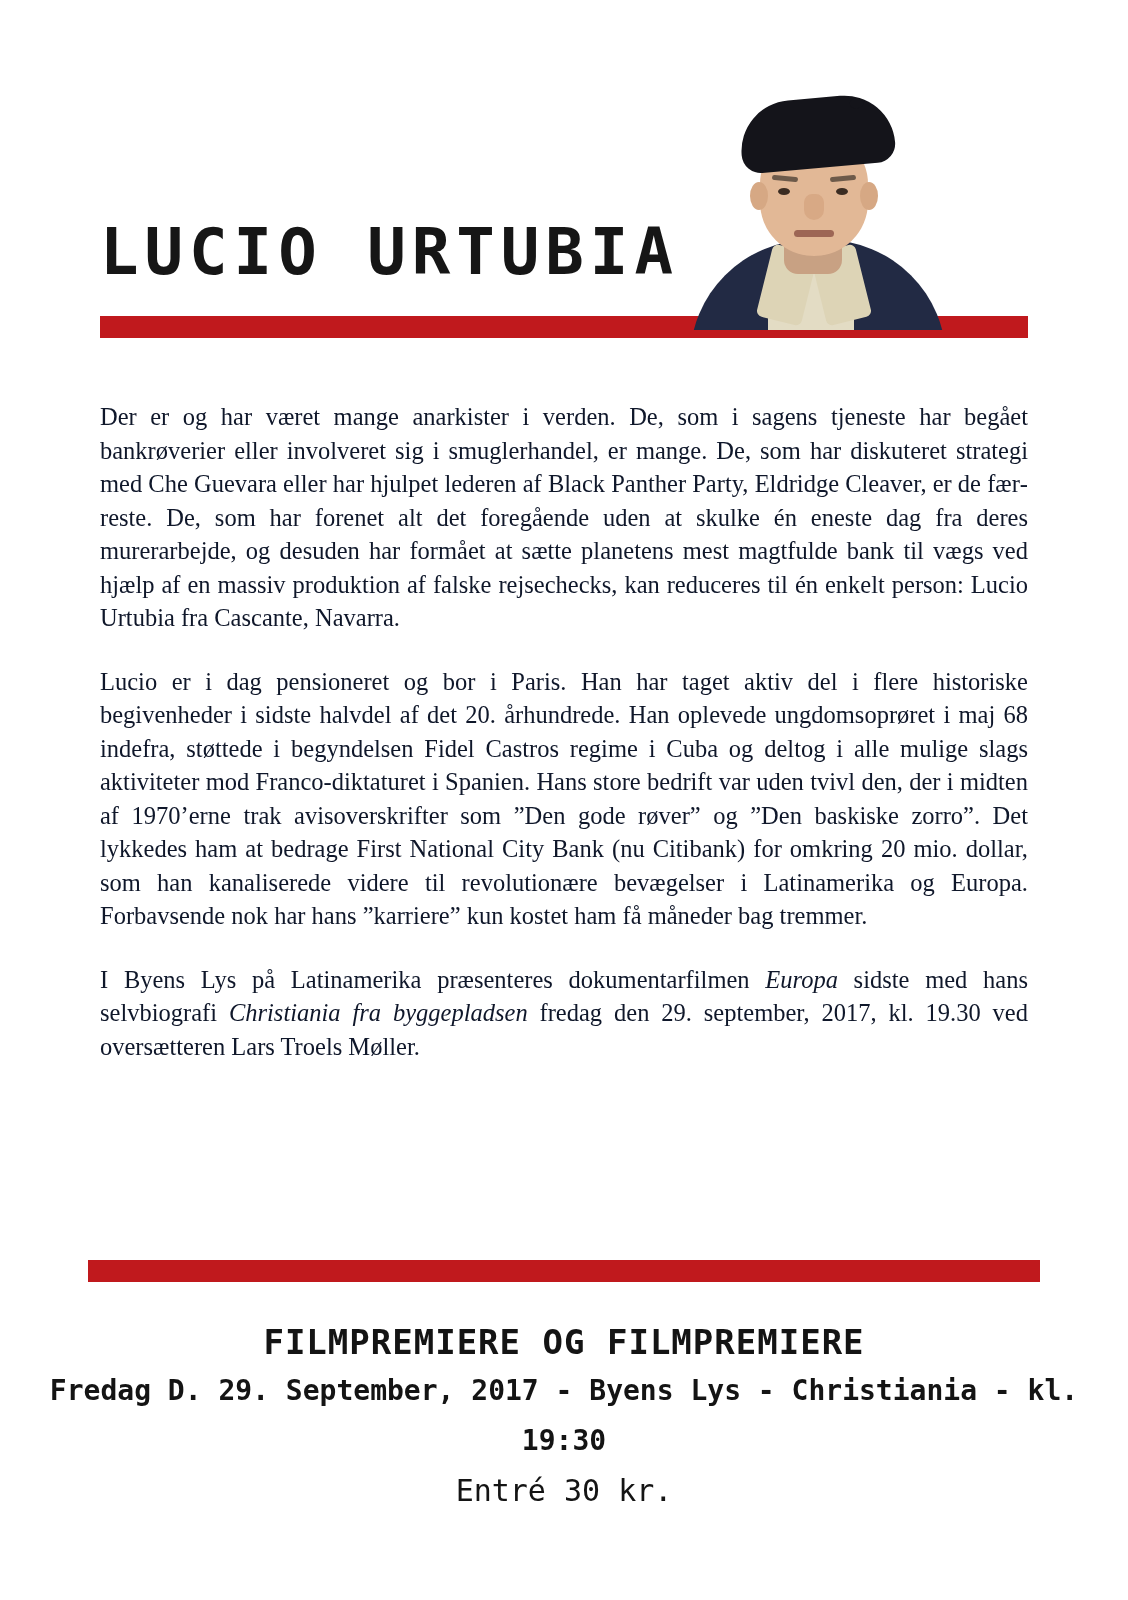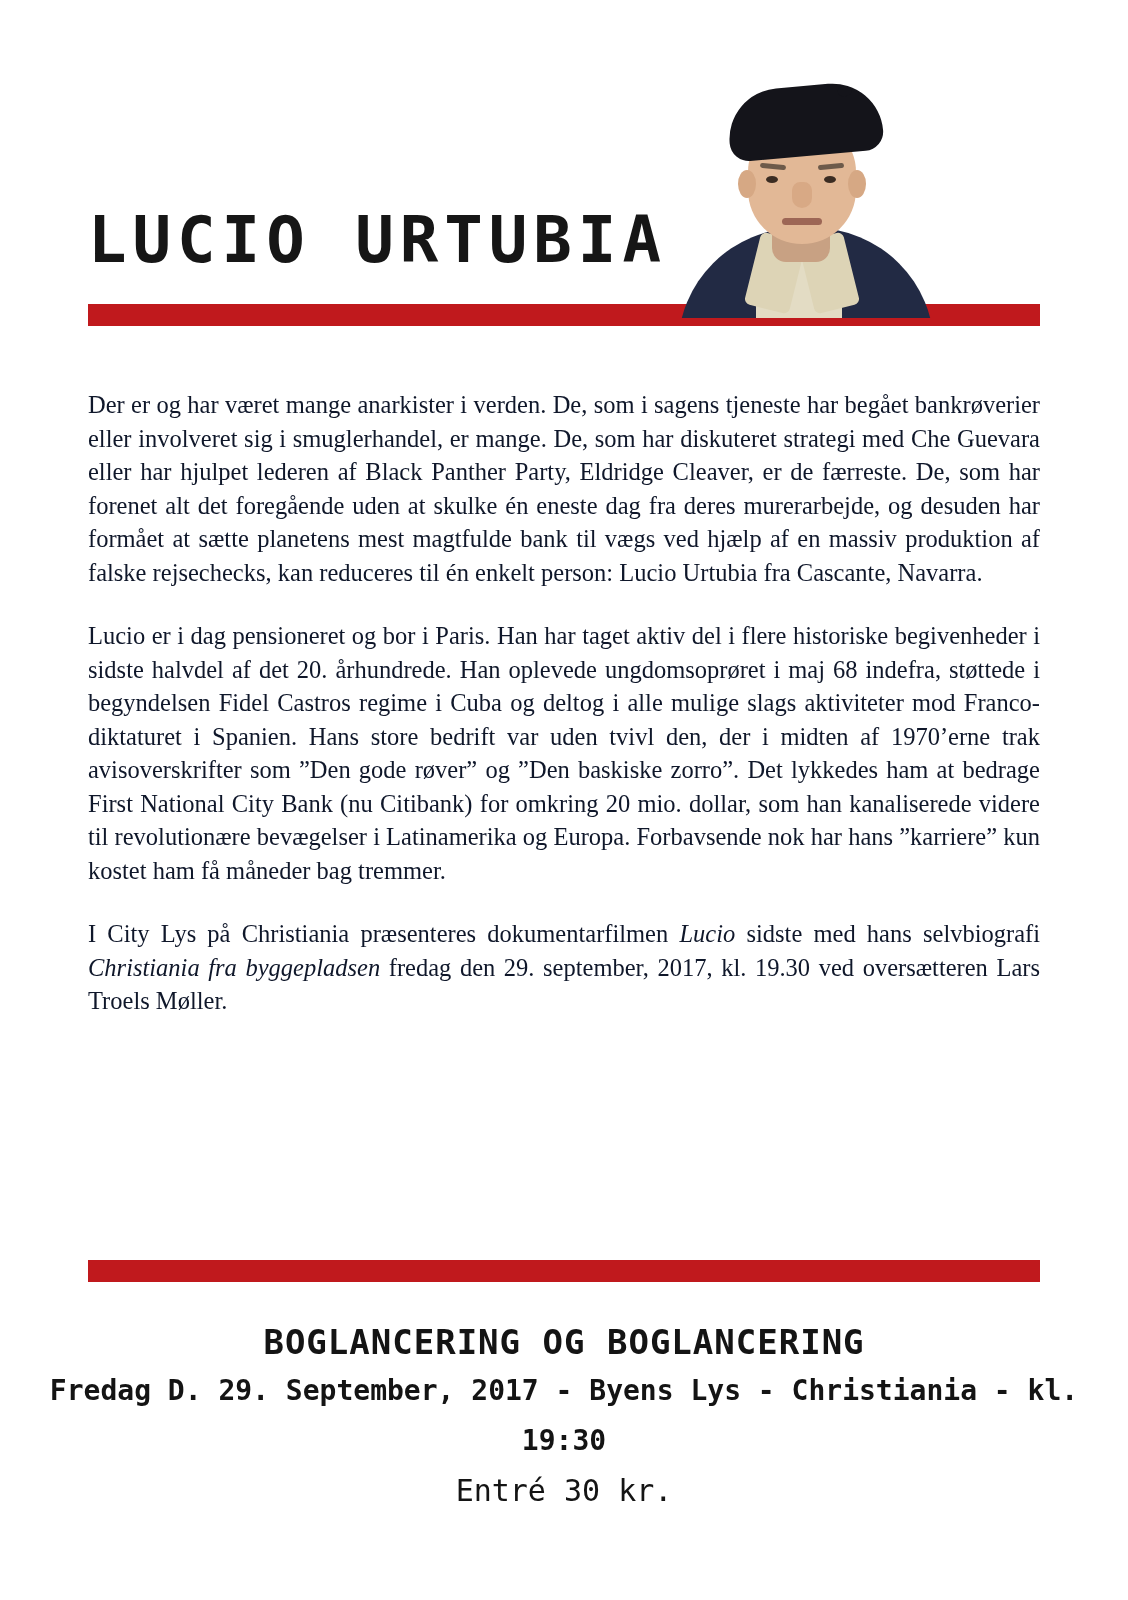--- a/index.html
+++ b/index.html
@@ -12,21 +12,21 @@
     height: 1600px;
     position: relative;
     font-family: "Liberation Serif", serif;
     color: #111111;
     overflow: hidden;
   }
 
   .poster {
     position: absolute;
     inset: 0;
-    padding: 0;
+    padding: 12px;
   }
 
   
   .header {
     position: relative;
     height: 300px;
   }
 
   .title {
     position: absolute;
@@ -267,25 +267,25 @@
       <div class="p-beret"></div>
     </div>
   </div>
 
   <div class="rule rule-top"></div>
 
   <div class="content">
     <p class="para">Der er og har været mange anarkister i verden. De, som i sagens tjeneste har begået bankrøverier eller involveret sig i smuglerhandel, er mange. De, som har diskuteret strategi med Che Guevara eller har hjulpet lederen af Black Panther Party, Eldridge Cleaver, er de fær­reste. De, som har forenet alt det foregående uden at skulke én eneste dag fra deres murerarbejde, og desuden har formået at sætte planetens mest magtfulde bank til vægs ved hjælp af en massiv produktion af falske rejsechecks, kan reduceres til én enkelt person: Lucio Urtubia fra Cascante, Navarra.</p>
     <p class="para">Lucio er i dag pensioneret og bor i Paris. Han har taget aktiv del i flere historiske begivenheder i sidste halvdel af det 20. århundrede. Han oplevede ungdomsoprøret i maj 68 indefra, støttede i begyndelsen Fidel Castros regime i Cuba og deltog i alle mulige slags aktiviteter mod Franco-diktaturet i Spanien. Hans store bedrift var uden tvivl den, der i midten af 1970’erne trak avisoverskrifter som ”Den gode røver” og ”Den baskiske zorro”. Det lykkedes ham at bedrage First National City Bank (nu Citibank) for omkring 20 mio. dollar, som han kanalis­erede videre til revolutionære bevægelser i Latinamerika og Europa. Forbavsende nok har hans ”karriere” kun kostet ham få måneder bag tremmer.</p>
     <p class="para">
-      <span>I City Lys på Christiania præsenteres dokumentarfilmen </span><span class="it">Lucio</span><span> sidste med hans selvbiografi </span><span class="it">Christiania fra byggepladsen</span><span> fredag den 29. september, 2017, kl. 19.30 ved oversætteren Lars Troels Møller.</span>
+      <span>I Byens Lys på Latinamerika præsenteres dokumentarfilmen </span><span class="it">Europa</span><span> sidste med hans selvbiografi </span><span class="it">Christiania fra byggepladsen</span><span> fredag den 29. september, 2017, kl. 19.30 ved oversætteren Lars Troels Møller.</span>
     </p>
   </div>
 
   <div class="footer-rule"></div>
 
   <div class="footer">
-    <div class="f-line1">BOGLANCERING OG BOGLANCERING</div>
+    <div class="f-line1">FILMPREMIERE OG FILMPREMIERE</div>
     <div class="f-line2">Fredag D. 29. September, 2017 - Byens Lys - Christiania - kl. 19:30</div>
     <div class="f-line3">Entré 30 kr.</div>
   </div>
 
 </div>
 
 </body></html>

